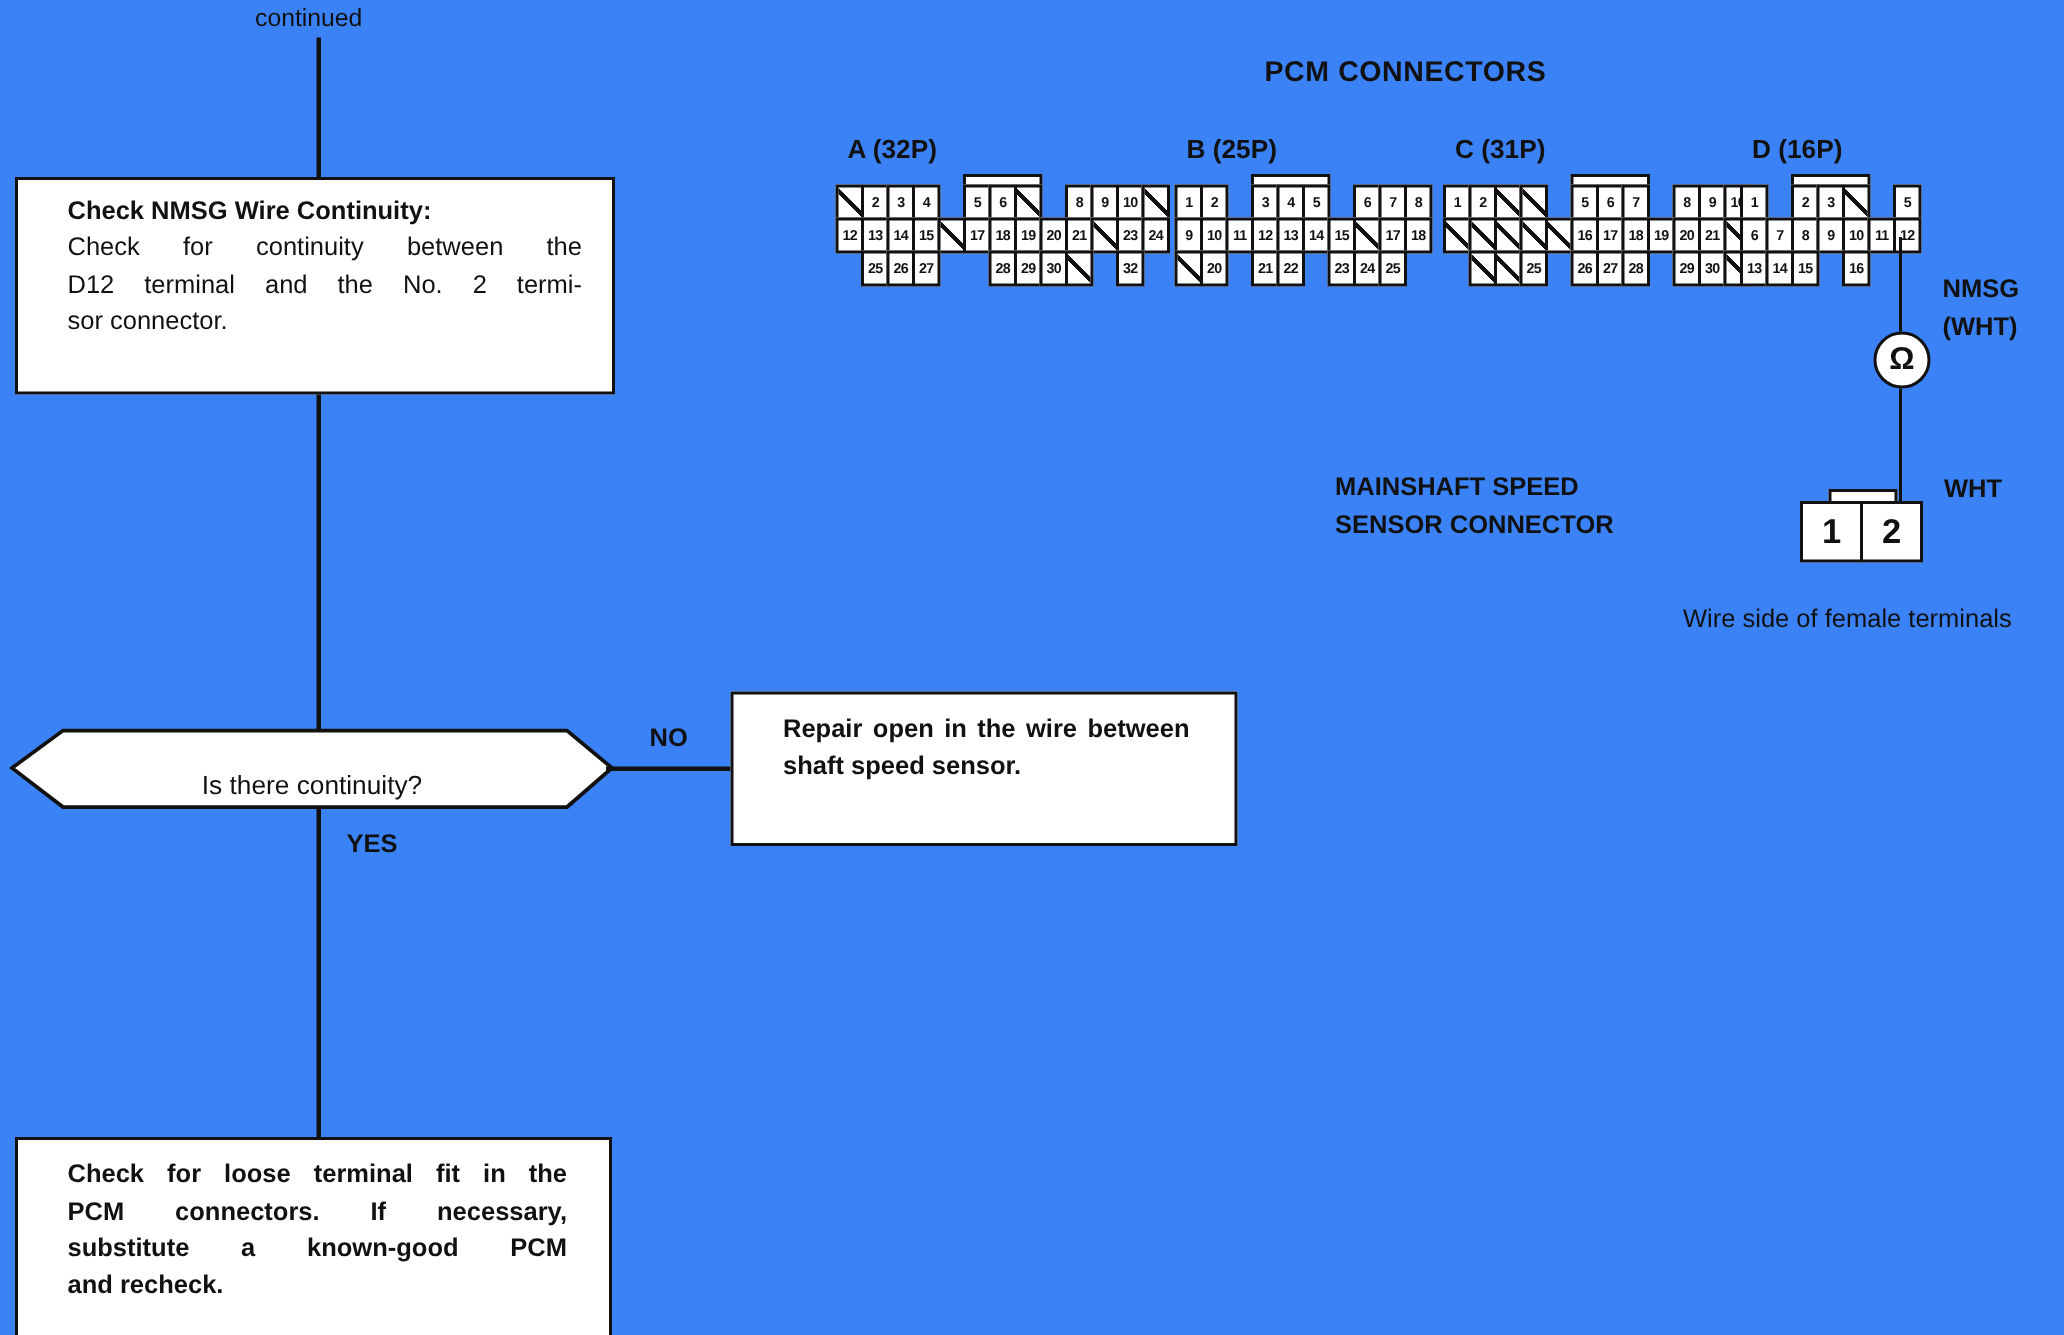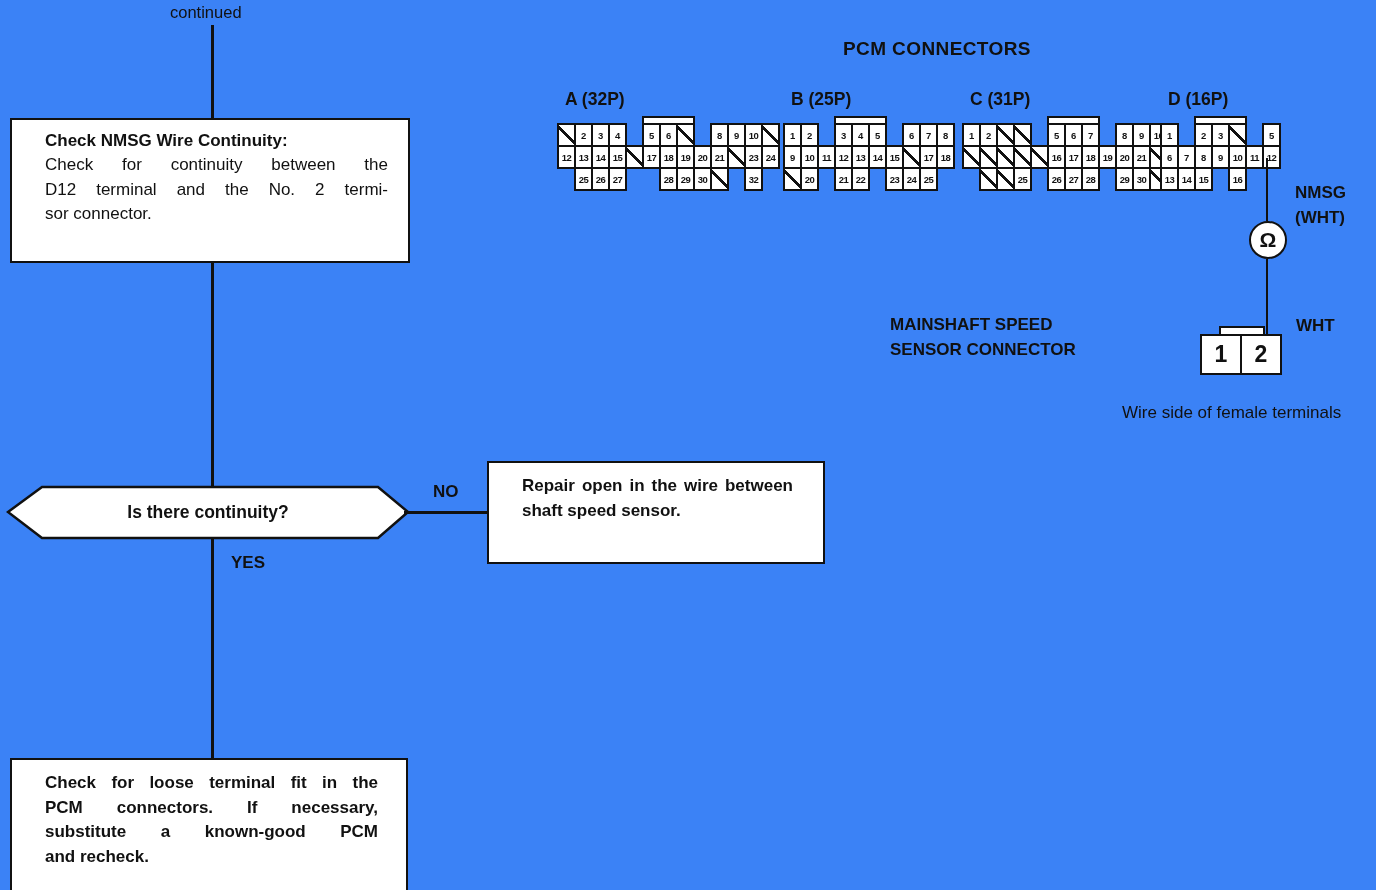--- a/index.html
+++ b/index.html
@@ -8,23 +8,23 @@
   .abs{position:absolute;}
   .ln{position:absolute;background:#111;}
   .box{position:absolute;border:2.5px solid #111;background:#fff;box-sizing:border-box;}
   .btitle{font-weight:bold;font-size:17px;line-height:25px;white-space:nowrap;}
   .tline{font-size:17px;line-height:24.5px;white-space:nowrap;}
   .bold .tline{font-weight:bold;}
   [data-fill] .fill{text-align:justify;text-align-last:justify;}
   .lbl{position:absolute;font-size:17px;font-weight:bold;white-space:nowrap;}
   .lbl.reg{font-weight:normal;}
   .hexwrap{position:absolute;left:6px;top:485px;width:404px;height:56px;}
-  .hextext{position:absolute;left:6px;top:485px;width:404px;height:54px;
+  .hextext{position:absolute;left:6px;top:496px;width:404px;height:54px;
            display:flex;align-items:center;justify-content:center;
-           font-weight:bold;font-size:17.5px;}
+           font-weight:normal;font-size:17.5px;}
   .pcm-title{position:absolute;font-weight:bold;font-size:19px;letter-spacing:.4px;white-space:nowrap;}
   .connector{position:absolute;top:78px;height:112px;margin-top:11px;}
   .clabel{position:absolute;left:8px;top:0;font-weight:bold;font-size:17.5px;white-space:nowrap;}
   .grid{position:absolute;left:0;top:34px;}
   .cell{position:absolute;width:19px;height:24px;border:2px solid #111;background:#fff;
         box-sizing:border-box;display:flex;align-items:center;justify-content:center;
         font-size:9.5px;font-weight:bold;letter-spacing:-.5px;}
   .cell.hatch{background-image:linear-gradient(45deg,transparent 44%,#111 44%,#111 56%,transparent 56%);}
   .ctab{position:absolute;top:27px;height:9px;border:2px solid #111;background:#fff;box-sizing:border-box;}
   .ohm{position:absolute;left:1249px;top:221px;width:38px;height:38px;border:2.5px solid #111;

